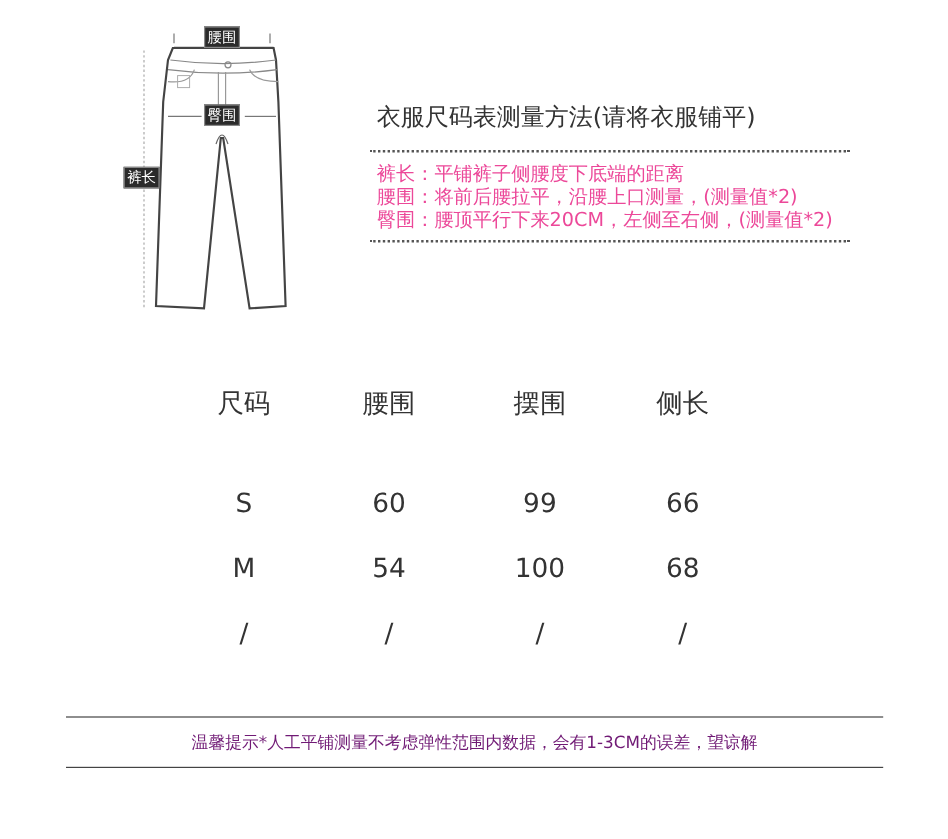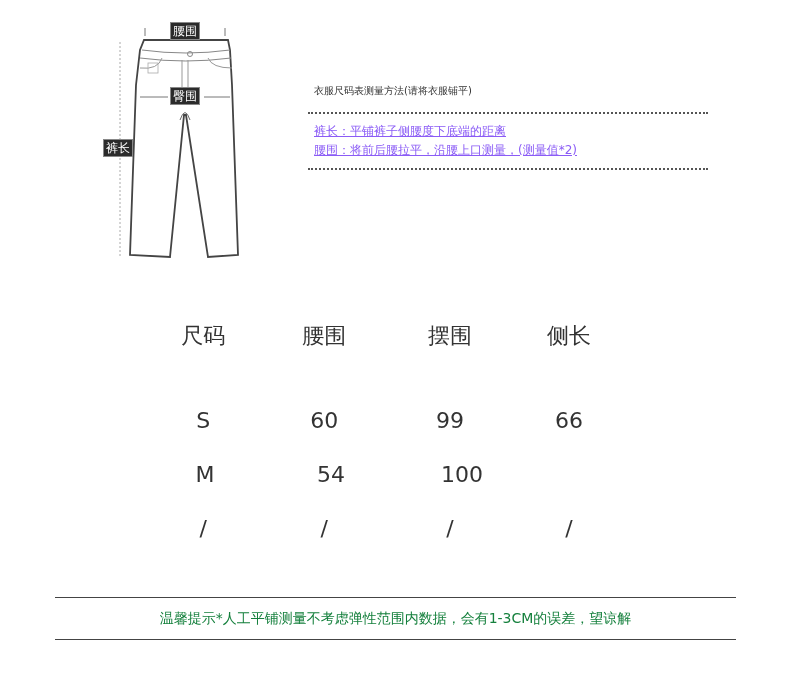--- a/index.html
+++ b/index.html
@@ -2,35 +2,35 @@
 <html><head>
 <meta charset="utf-8">
 <style>
   html, body { margin: 0; padding: 0; background: #ffffff; }
   body { width: 790px; height: 699px; position: relative; overflow: hidden;
          font-family: "DejaVu Sans", "Liberation Sans", sans-serif; color: #333; }
   .diagram { position: absolute; left: 100px; top: 10px; width: 160px; height: 260px; }
   .label-box { position: absolute; background: #2b2b2b; color: #fff; font-size: 12px;
                line-height: 16px; padding: 0 2px; border: 1px solid #888; white-space: nowrap; }
   .method { position: absolute; left: 308px; top: 80px; width: 400px; }
-  .method-title { font-size: 10px; color: #333; margin: 4px 0 0 6px; }
+  .method-title { font-size: 20px; color: #333; margin: 4px 0 0 6px; }
   .dots { border-top: 2px dotted #555; height: 0; margin: 14px 0 0 0; }
-  .method-lines { margin: 8px 0 0 6px; font-size: 12px; color: #8b5cf6; line-height: 19px; text-decoration: underline; }
+  .method-lines { margin: 8px 0 0 6px; font-size: 16px; color: #ec4899; line-height: 19px; }
   .table { position: absolute; left: 160px; top: 315px; width: 480px; }
   .row { display: flex; height: 54px; align-items: flex-end; }
   .row.head { height: 36px; margin-bottom: 28px; }
   .cell { width: 126px; text-align: center; font-size: 22px; color: #333; }
   .cell:nth-child(1) { width: 90px; }
   .cell:nth-child(2) { width: 162px; }
   .cell:nth-child(3) { width: 100px; }
   .cell:nth-child(4) { width: 148px; }
   .footer { position: absolute; left: 55px; top: 597px; width: 681px; height: 41px;
             border-top: 1px solid #444; border-bottom: 1px solid #444;
             display: flex; align-items: center; justify-content: center;
-            font-size: 14px; color: #15803d; }
+            font-size: 14px; color: #701a75; }
 </style>
 </head>
 <body>
 
 <div class="diagram">
   <svg width="160" height="260" viewBox="0 0 160 260">
 
     <line x1="45" y1="18" x2="45" y2="26" stroke="#777" stroke-width="1"></line>
     <line x1="125" y1="18" x2="125" y2="26" stroke="#777" stroke-width="1"></line>
     <line x1="45" y1="30" x2="128" y2="30" stroke="#555" stroke-width="2"></line>
@@ -59,20 +59,21 @@
   <span class="label-box" style="left:70px; top:77px;">臀围</span>
   <span class="label-box" style="left:3px; top:129px;text-align:right;">裤长</span>
 </div>
 
 <div class="method">
   <div class="method-title">衣服尺码表测量方法(请将衣服铺平)</div>
   <div class="dots"></div>
   <div class="method-lines">
     <div>裤长：平铺裤子侧腰度下底端的距离</div>
     <div>腰围：将前后腰拉平，沿腰上口测量，(测量值*2)</div>
+    <div>臀围：腰顶平行下来20CM，左侧至右侧，(测量值*2)</div>
   </div>
   <div class="dots" style="margin-top:8px;"></div>
 </div>
 
 <div class="table">
   <div class="row head">
     <div class="cell">尺码</div>
     <div class="cell">腰围</div>
     <div class="cell">摆围</div>
     <div class="cell">侧长</div>
@@ -80,20 +81,21 @@
   <div class="row">
     <div class="cell">S</div>
     <div class="cell">60</div>
     <div class="cell">99</div>
     <div class="cell">66</div>
   </div>
   <div class="row">
     <div class="cell">M</div>
     <div class="cell">54</div>
     <div class="cell">100</div>
+    <div class="cell">68</div>
   </div>
   <div class="row">
     <div class="cell">/</div>
     <div class="cell">/</div>
     <div class="cell">/</div>
     <div class="cell">/</div>
   </div>
 </div>
 
 <div class="footer">

